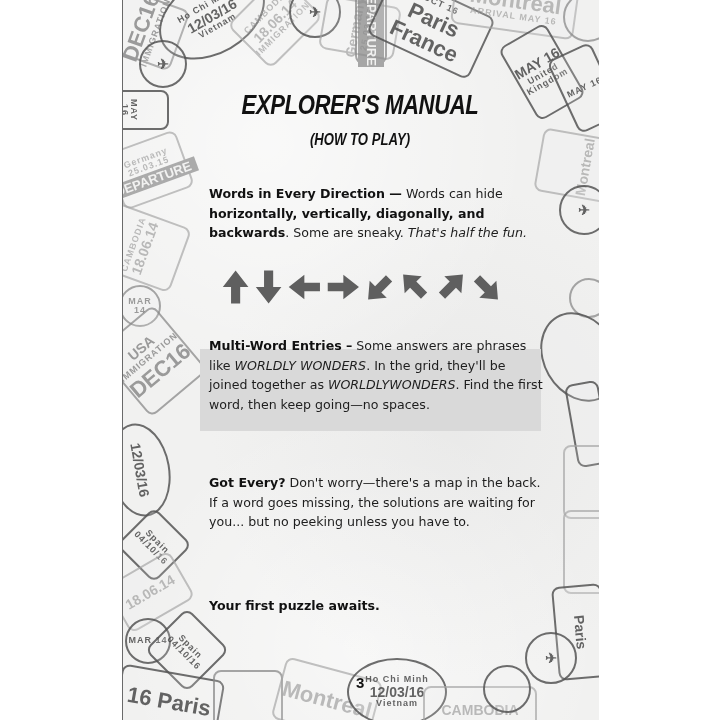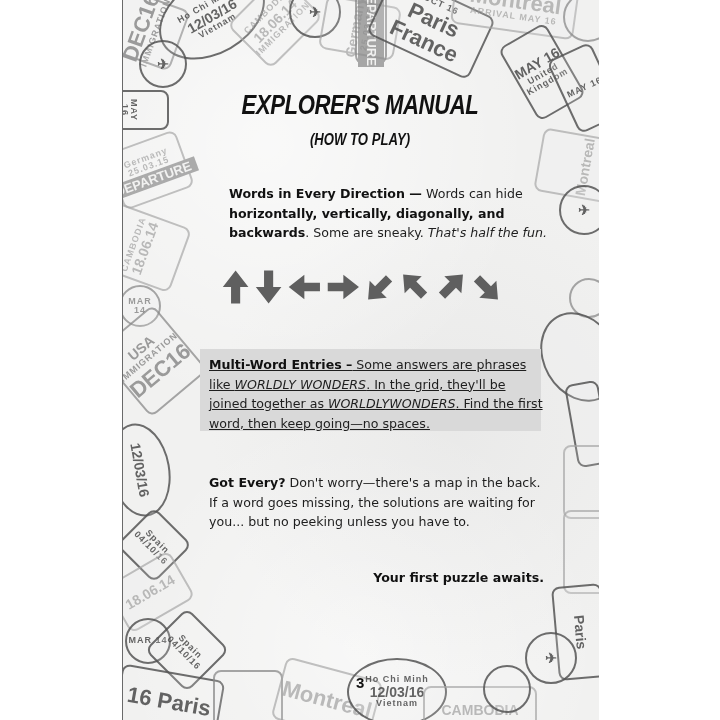--- a/index.html
+++ b/index.html
@@ -176,21 +176,21 @@
   <div class="stamp round dark" style="left:360px;top:665px;width:44px;height:44px;"></div>
   <div class="stamp round dark" style="left:402px;top:632px;width:48px;height:48px;">
       <span class="med">✈</span>
     </div>
 
 </div>
 
 <div class="title">Explorer's Manual</div>
 <div class="subtitle">(How to Play)</div>
 
-<div class="para" style="top:184px;margin-left:20px;">
+<div class="para" style="top:184px;">
   <b>Words in Every Direction —</b><span> Words can hide </span><b>horizontally, vertically, diagonally, and backwards</b><span>. Some are sneaky. </span><i>That's half the fun.</i>
 </div>
 
 <div class="arrows">
   <svg class="arrow" viewBox="0 0 32 40">
       <polygon points="16,2 30,20 21,20 21,38 11,38 11,20 2,20" fill="#5f5f5f"></polygon>
     </svg>
   <svg class="arrow" viewBox="0 0 32 40">
       <polygon points="16,38 30,20 21,20 21,2 11,2 11,20 2,20" fill="#5f5f5f"></polygon>
     </svg>
@@ -208,25 +208,25 @@
     </svg>
   <svg class="arrow" viewBox="0 0 40 40" style="width:34px">
       <polygon points="36,4 34,28 27,21 13,35 5,27 19,13 12,6" fill="#5f5f5f"></polygon>
     </svg>
   <svg class="arrow" viewBox="0 0 40 40" style="width:34px">
       <polygon points="36,36 12,34 19,27 5,13 13,5 27,19 34,12" fill="#5f5f5f"></polygon>
     </svg>
 </div>
 
 <div class="callout"></div>
-<div class="para" style="top:355px;text-decoration:underline;">
+<div class="para" style="top:336px;">
   <b>Multi-Word Entries –</b><span> Some answers are phrases like </span><i>WORLDLY WONDERS</i><span>. In the grid, they'll be joined together as </span><i>WORLDLYWONDERS</i><span>. Find the first word, then keep going—no spaces.</span>
 </div>
 
 <div class="para" style="top:473px;">
   <b>Got Every?</b><span> Don't worry—there's a map in the back. If a word goes missing, the solutions are waiting for you... but no peeking unless you have to.</span>
 </div>
 
-<div class="para" style="top:568px;text-align:right;">
+<div class="para" style="top:596px;">
   <b style="font-weight:600;">Your first puzzle awaits.</b>
 </div>
 
 <div class="page-number">3</div>
 
 </body></html>

